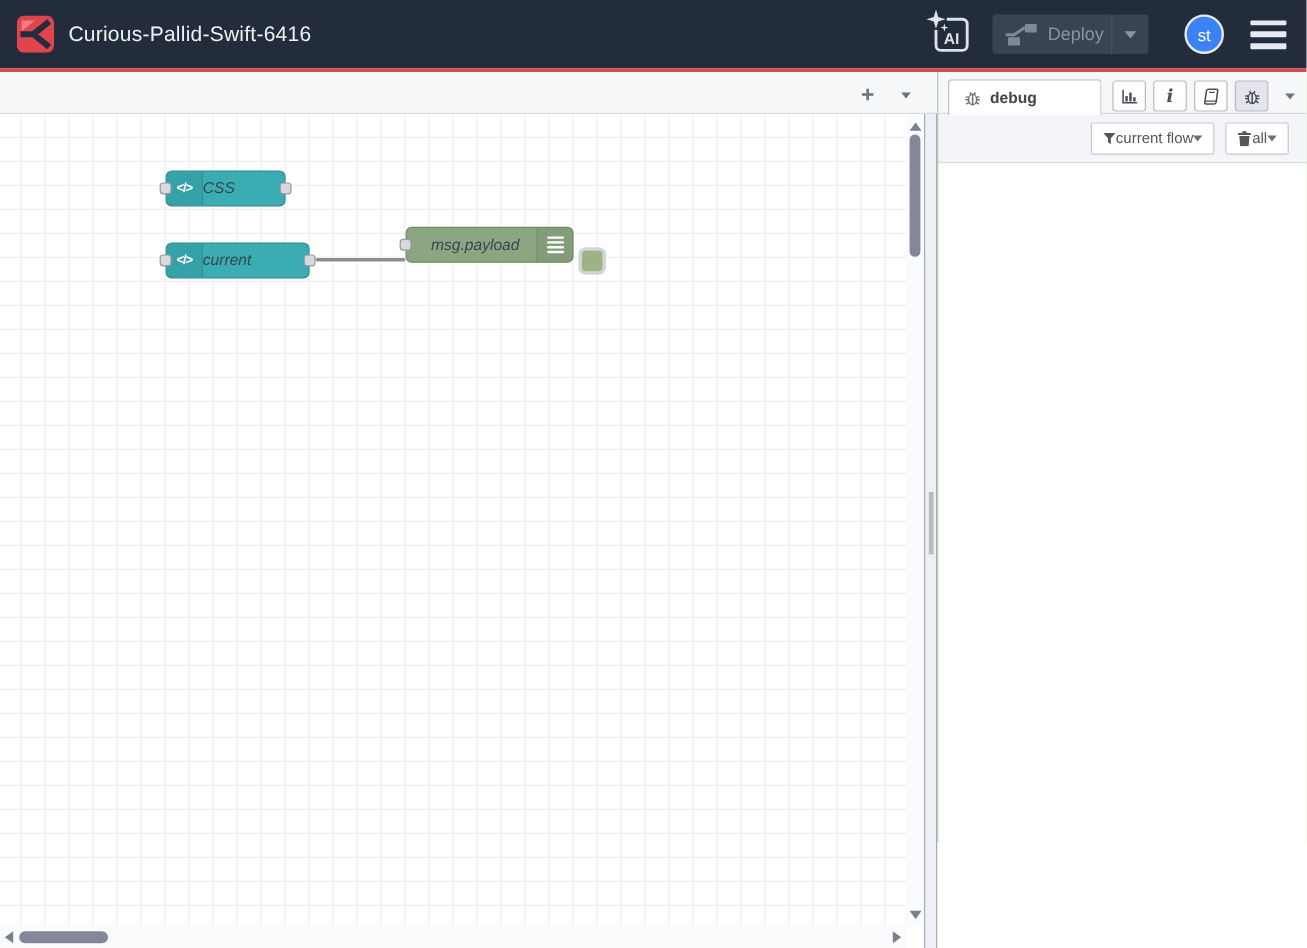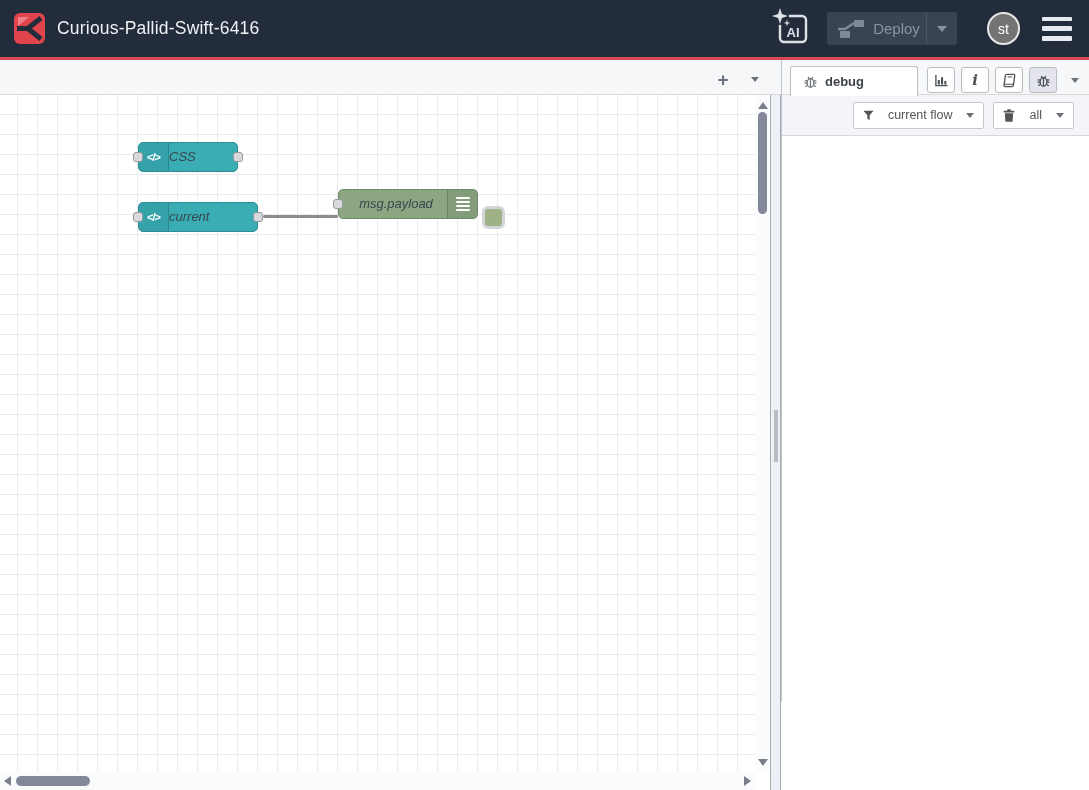--- a/index.html
+++ b/index.html
@@ -10,21 +10,21 @@
   .header { position:absolute; left:0; top:0; width:1089px; height:57px; background:#222c3a; display:flex; align-items:center; }
   .logo { position:absolute; left:14px; top:13px; width:31px; height:31px; }
   .app-title { position:absolute; left:57px; top:0; height:57px; line-height:57px; color:#eef1f5; font-size:17.5px; letter-spacing:.2px; }
   .hdr-right { position:absolute; right:0; top:0; height:57px; display:flex; align-items:center; }
   .ai-btn { width:44px; height:44px; margin-right:14px; background:none; border:none; cursor:pointer; display:flex; align-items:flex-start; justify-content:center; }
   .deploy-btn { width:130px; height:33px; background:#3a4351; border:none; border-radius:3px; display:flex; align-items:center; color:#8a93a1; margin-right:30px; }
   .deploy-btn .dp-label { flex:1; text-align:center; font-size:15px; color:#8a93a1; }
   .deploy-divider { width:1px; height:33px; background:#4a5363; }
   .deploy-caret-zone { width:30px; display:flex; align-items:center; justify-content:center; }
   .caret { width:0; height:0; border-left:5px solid transparent; border-right:5px solid transparent; border-top:6px solid #8a93a1; }
-  .avatar { width:33px; height:33px; border-radius:50%; background:#737373; border:2px solid #e8e8e8; color:#fff; font-size:14px; display:flex; align-items:center; justify-content:center; margin-right:22px; }
+  .avatar { width:33px; height:33px; border-radius:50%; background:#3b82f6; border:2px solid #e8e8e8; color:#fff; font-size:14px; display:flex; align-items:center; justify-content:center; margin-right:22px; }
   .burger { width:30px; height:24px; display:flex; flex-direction:column; justify-content:space-between; margin-right:17px; cursor:pointer; }
   .burger span { display:block; height:4.5px; border-radius:1px; background:#e7eaf0; }
 
   
   .redline { position:absolute; left:0; top:57px; width:1089px; height:3px; background:#d64852; }
 
   
   .tabbar { position:absolute; left:0; top:60px; width:781px; height:35px; background:#f6f7f9; border-bottom:1px solid #d9d9d9; }
   .flow-tab { position:absolute; left:22px; top:6px; width:200px; height:30px; background:#fff; border:1px solid #bfbfbf; border-bottom:none; border-radius:3px 3px 0 0; display:flex; align-items:center; justify-content:center; font-size:13px; font-weight:bold; color:#6b7480; z-index:2; }
   .tab-plus { position:absolute; left:704px; top:5px; width:38px; height:29px; background:none; border:none; color:#6b7280; font-size:19px; font-weight:bold; cursor:pointer; }
@@ -80,21 +80,21 @@
   
   .sidebar { position:absolute; left:781px; top:60px; width:308px; height:642px; background:#bef264; border-left:1px solid #bfc3c9;padding-left:12px; }
   .sb-header { position:absolute; left:0; top:0; width:308px; height:35px; background:#f6f7f9; border-bottom:1px solid #d9d9d9; }
   .sb-tab { position:absolute; left:8px; top:6px; width:128px; height:30px; background:#fff; border:1px solid #bfbfbf; border-bottom:none; border-radius:3px 3px 0 0; display:flex; align-items:center; gap:7px; padding-left:12px; font-size:13px; font-weight:bold; color:#3f4449; z-index:2; }
   .sb-btn { position:absolute; top:7px; width:28px; height:26px; background:#fff; border:1px solid #b9bcc2; border-radius:3px; display:flex; align-items:center; justify-content:center; cursor:pointer; }
   .sb-btn.active { background:#e4e4ed; }
   .sb-caret-btn { position:absolute; top:7px; left:281px; width:24px; height:26px; background:none; border:none; display:flex; align-items:center; justify-content:center; cursor:pointer; }
   .info-glyph { font-family:"DejaVu Serif",serif; font-weight:bold; font-size:15px; color:#4b5055; font-style:italic; }
 
   .sb-filter { position:absolute; left:0; top:35px; width:308px; height:41px; background:#f4f5f9; border-bottom:1px solid #d7d7dc; display:flex; align-items:center; justify-content:flex-end; gap:9px; padding-right:16px; }
-  .pill-btn { height:27px; background:#fff; border:1px solid #c6c8ce; border-radius:2px; display:flex; align-items:center; gap:14px; padding:0 9px; font-size:12.5px; color:#555; cursor:pointer; }
+  .pill-btn { height:27px; background:#fff; border:1px solid #c6c8ce; border-radius:2px; display:flex; align-items:center; gap:0; padding:0 9px; font-size:12.5px; color:#555; cursor:pointer; }
   .sb-body { position:absolute; left:0; top:76px; width:308px; height:654px; background:#fff; }
 </style>
 </head>
 <body>
 
 <div class="app">
 
   <div class="header">
     <svg class="logo" viewBox="0 0 31 31">
       <rect x="0" y="0" width="31" height="31" rx="6" fill="#e0454e"></rect>

